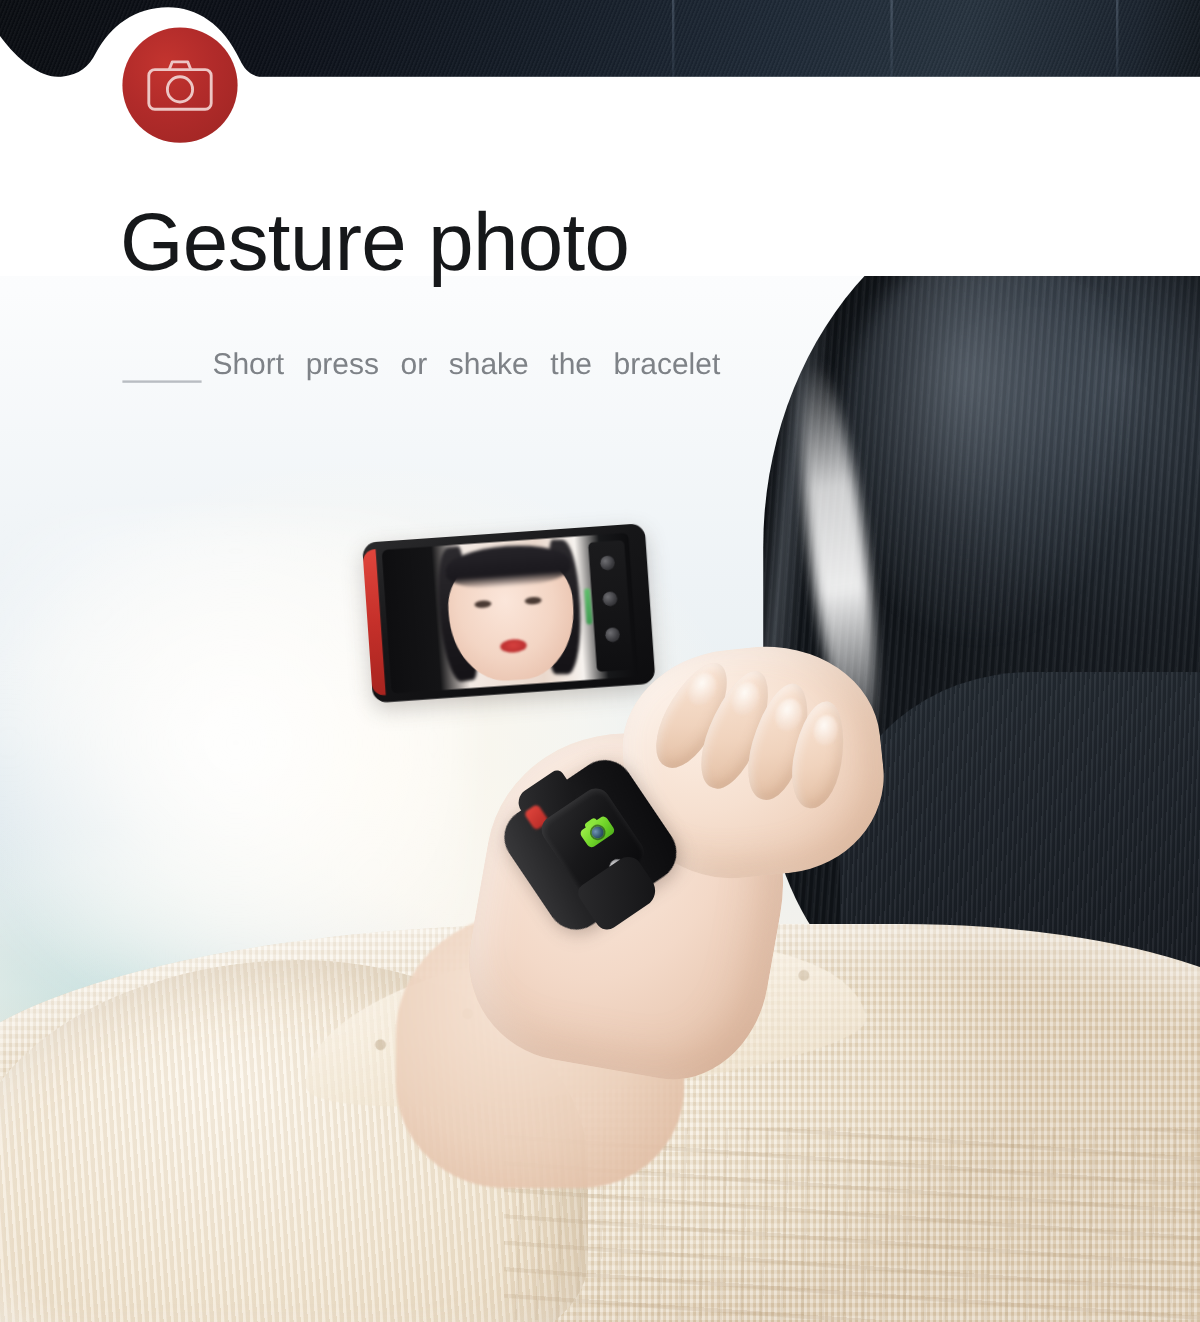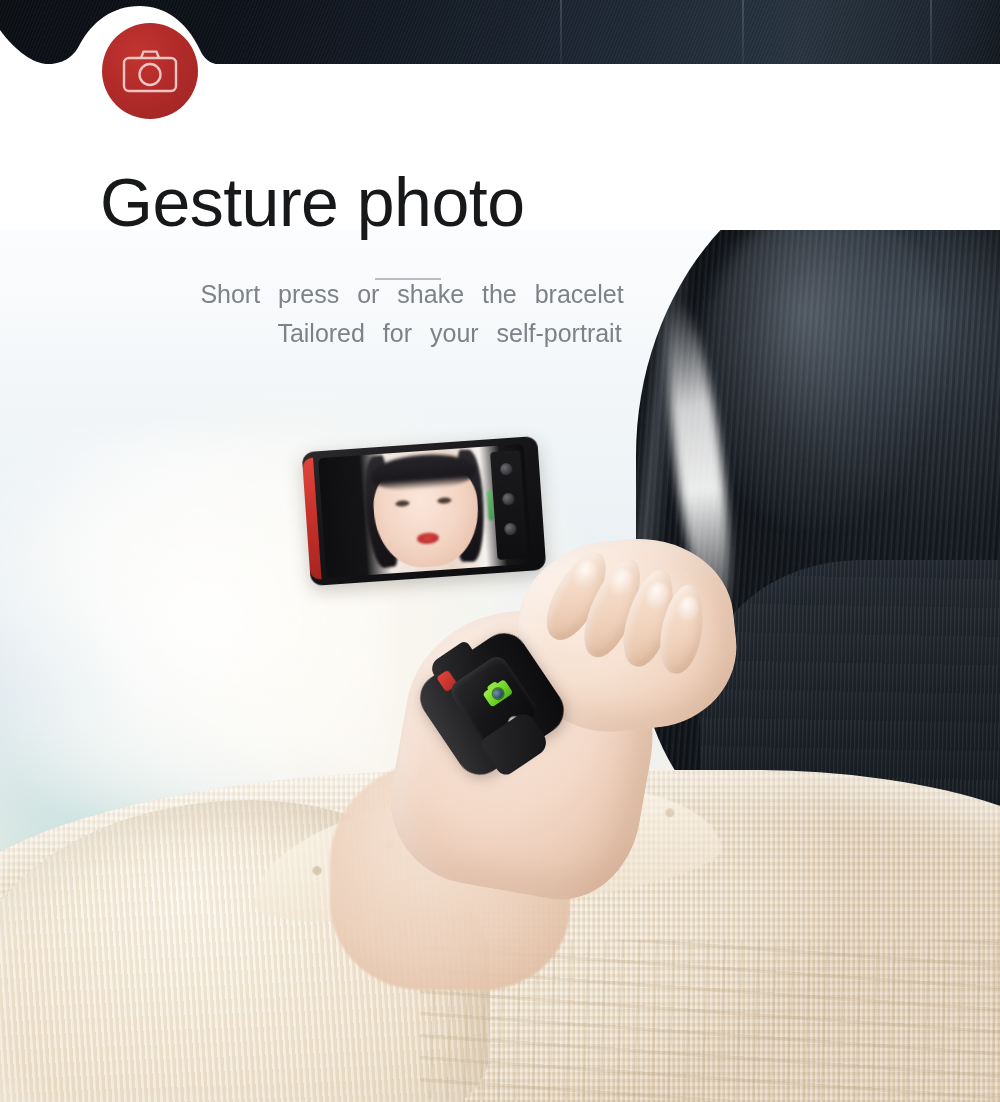--- a/index.html
+++ b/index.html
@@ -476,27 +476,26 @@
     white-space: nowrap;
   }
 
   .subtitle-block {
     position: absolute;
     left: 102px; top: 278px;
     width: 620px;
   }
   .sub-line {
     display: flex;
-    align-items: center;
+    align-items: flex-end;
     height: 41px;
     font-size: 25px;
     color: #7e8287;
     word-spacing: 11px;
     white-space: nowrap;
-    flex-direction: column;
   }
   .lead-rule {
     display: inline-block;
     width: 66px;
     height: 2px;
     background: #b9bdc2;
     margin-right: 9px;
     flex: none;
   }
   .sub-line.indented { padding-left: 75px; }
@@ -592,18 +591,15 @@
     </svg>
   </div>
 
   <div class="title">Gesture photo</div>
 
   <div class="subtitle-block">
     <div class="sub-line">
       <span class="lead-rule"></span>
       <span>Short press or shake the bracelet</span>
     </div>
-    <div class="sub-line indented">
-      <span>Tailored for your self-portrait</span>
-    </div>
   </div>
 
 </div>
 
 </body></html>

